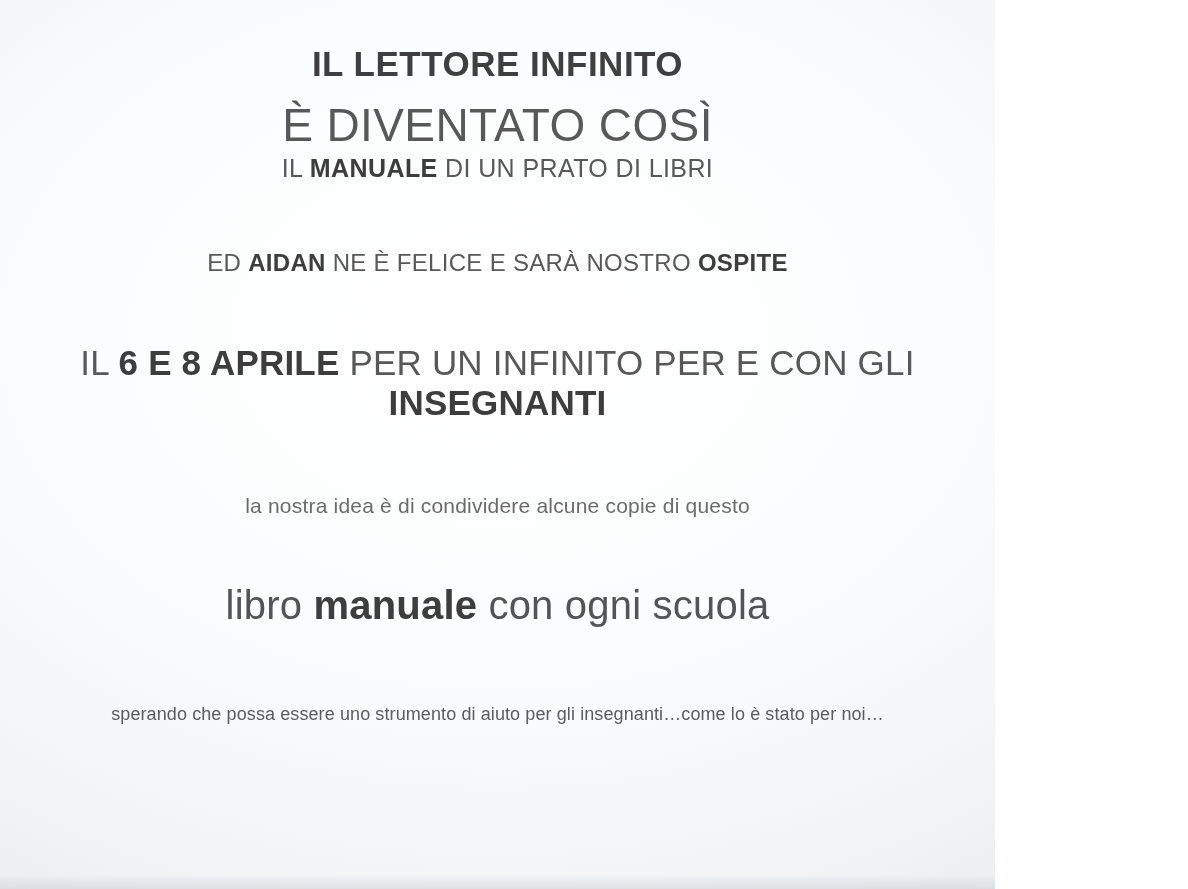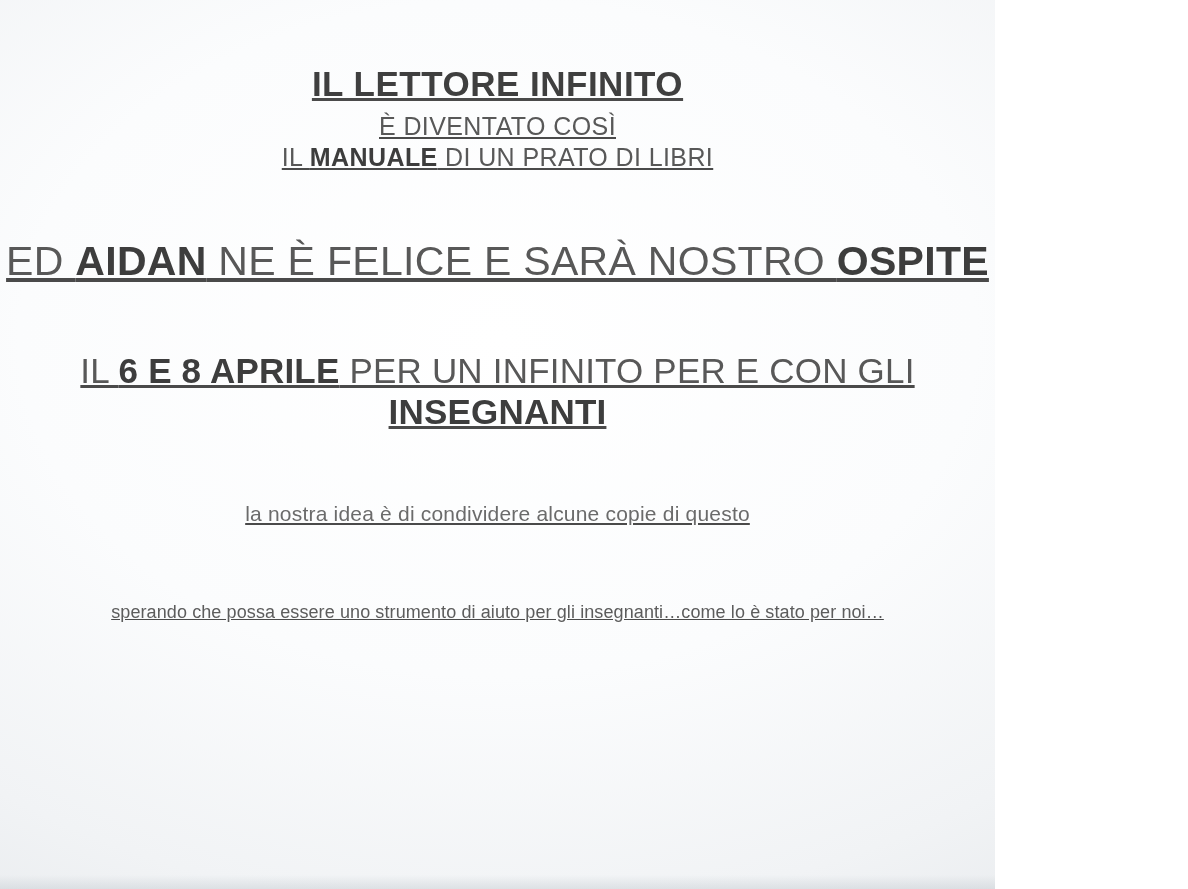--- a/index.html
+++ b/index.html
@@ -15,22 +15,21 @@
   }
   .slide {
     position: relative;
     width: 995px;
     height: 889px;
     box-sizing: border-box;
     background:
       radial-gradient(ellipse 120% 95% at 50% 38%, #ffffff 0%, #fbfcfd 40%, #f1f3f5 68%, #e6e9ec 88%, #dfe3e6 100%);
     color: #4a4a4a;
     text-align: center;
-    padding-top: 64px;
-    text-decoration: underline;
+    padding-top: 44px;
   }
   .slide::after {
     content: "";
     position: absolute;
     left: 0; right: 0; bottom: 0;
     height: 14px;
     background: linear-gradient(to bottom, rgba(255,255,255,0) 0%, rgba(203,209,214,0.55) 100%);
     pointer-events: none;
   }
   .line {
@@ -41,36 +40,36 @@
   .b { font-weight: 700; color: #3d3d3d; }
 
   .title-block { margin: 0 auto; }
   .l1 {
     font-size: 35px;
     font-weight: 700;
     color: #3f3f3f;
     letter-spacing: 0.5px;
   }
   .l2 {
-    font-size: 25px;
+    font-size: 46px;
     font-weight: 300;
     color: #585858;
-    margin-top: 7px;
+    margin-top: 14px;
     letter-spacing: 0.4px;
   }
   .l3 {
     font-size: 25px;
     font-weight: 300;
     color: #585858;
     margin-top: 2px;
     letter-spacing: 0.4px;
   }
 
   .l4 {
-    font-size: 41px;
+    font-size: 24px;
     font-weight: 300;
     color: #585858;
     margin-top: 66px;
     letter-spacing: 0.3px;
   }
 
   .l5 {
     font-size: 35px;
     font-weight: 300;
     color: #585858;
@@ -115,16 +114,17 @@
     <div class="line l2">È DIVENTATO COSÌ</div>
     <div class="line l3"><span>IL </span><span class="b">MANUALE</span><span> DI UN PRATO DI LIBRI</span></div>
   </div>
 
   <div class="line l4"><span>ED </span><span class="b">AIDAN</span><span> NE È FELICE E SARÀ NOSTRO </span><span class="b">OSPITE</span></div>
 
   <div class="line l5"><span>IL </span><span class="b">6 E 8 APRILE</span><span> PER UN INFINITO PER E CON GLI </span><span class="b">INSEGNANTI</span></div>
 
   <div class="line l6">la nostra idea è di condividere alcune copie di questo</div>
 
+  <div class="line l7"><span>libro </span><span class="b">manuale</span><span> con ogni scuola</span></div>
 
   <div class="line l8">sperando che possa essere uno strumento di aiuto per gli insegnanti…come lo è stato per noi…</div>
 
 </div>
 
 </body></html>

